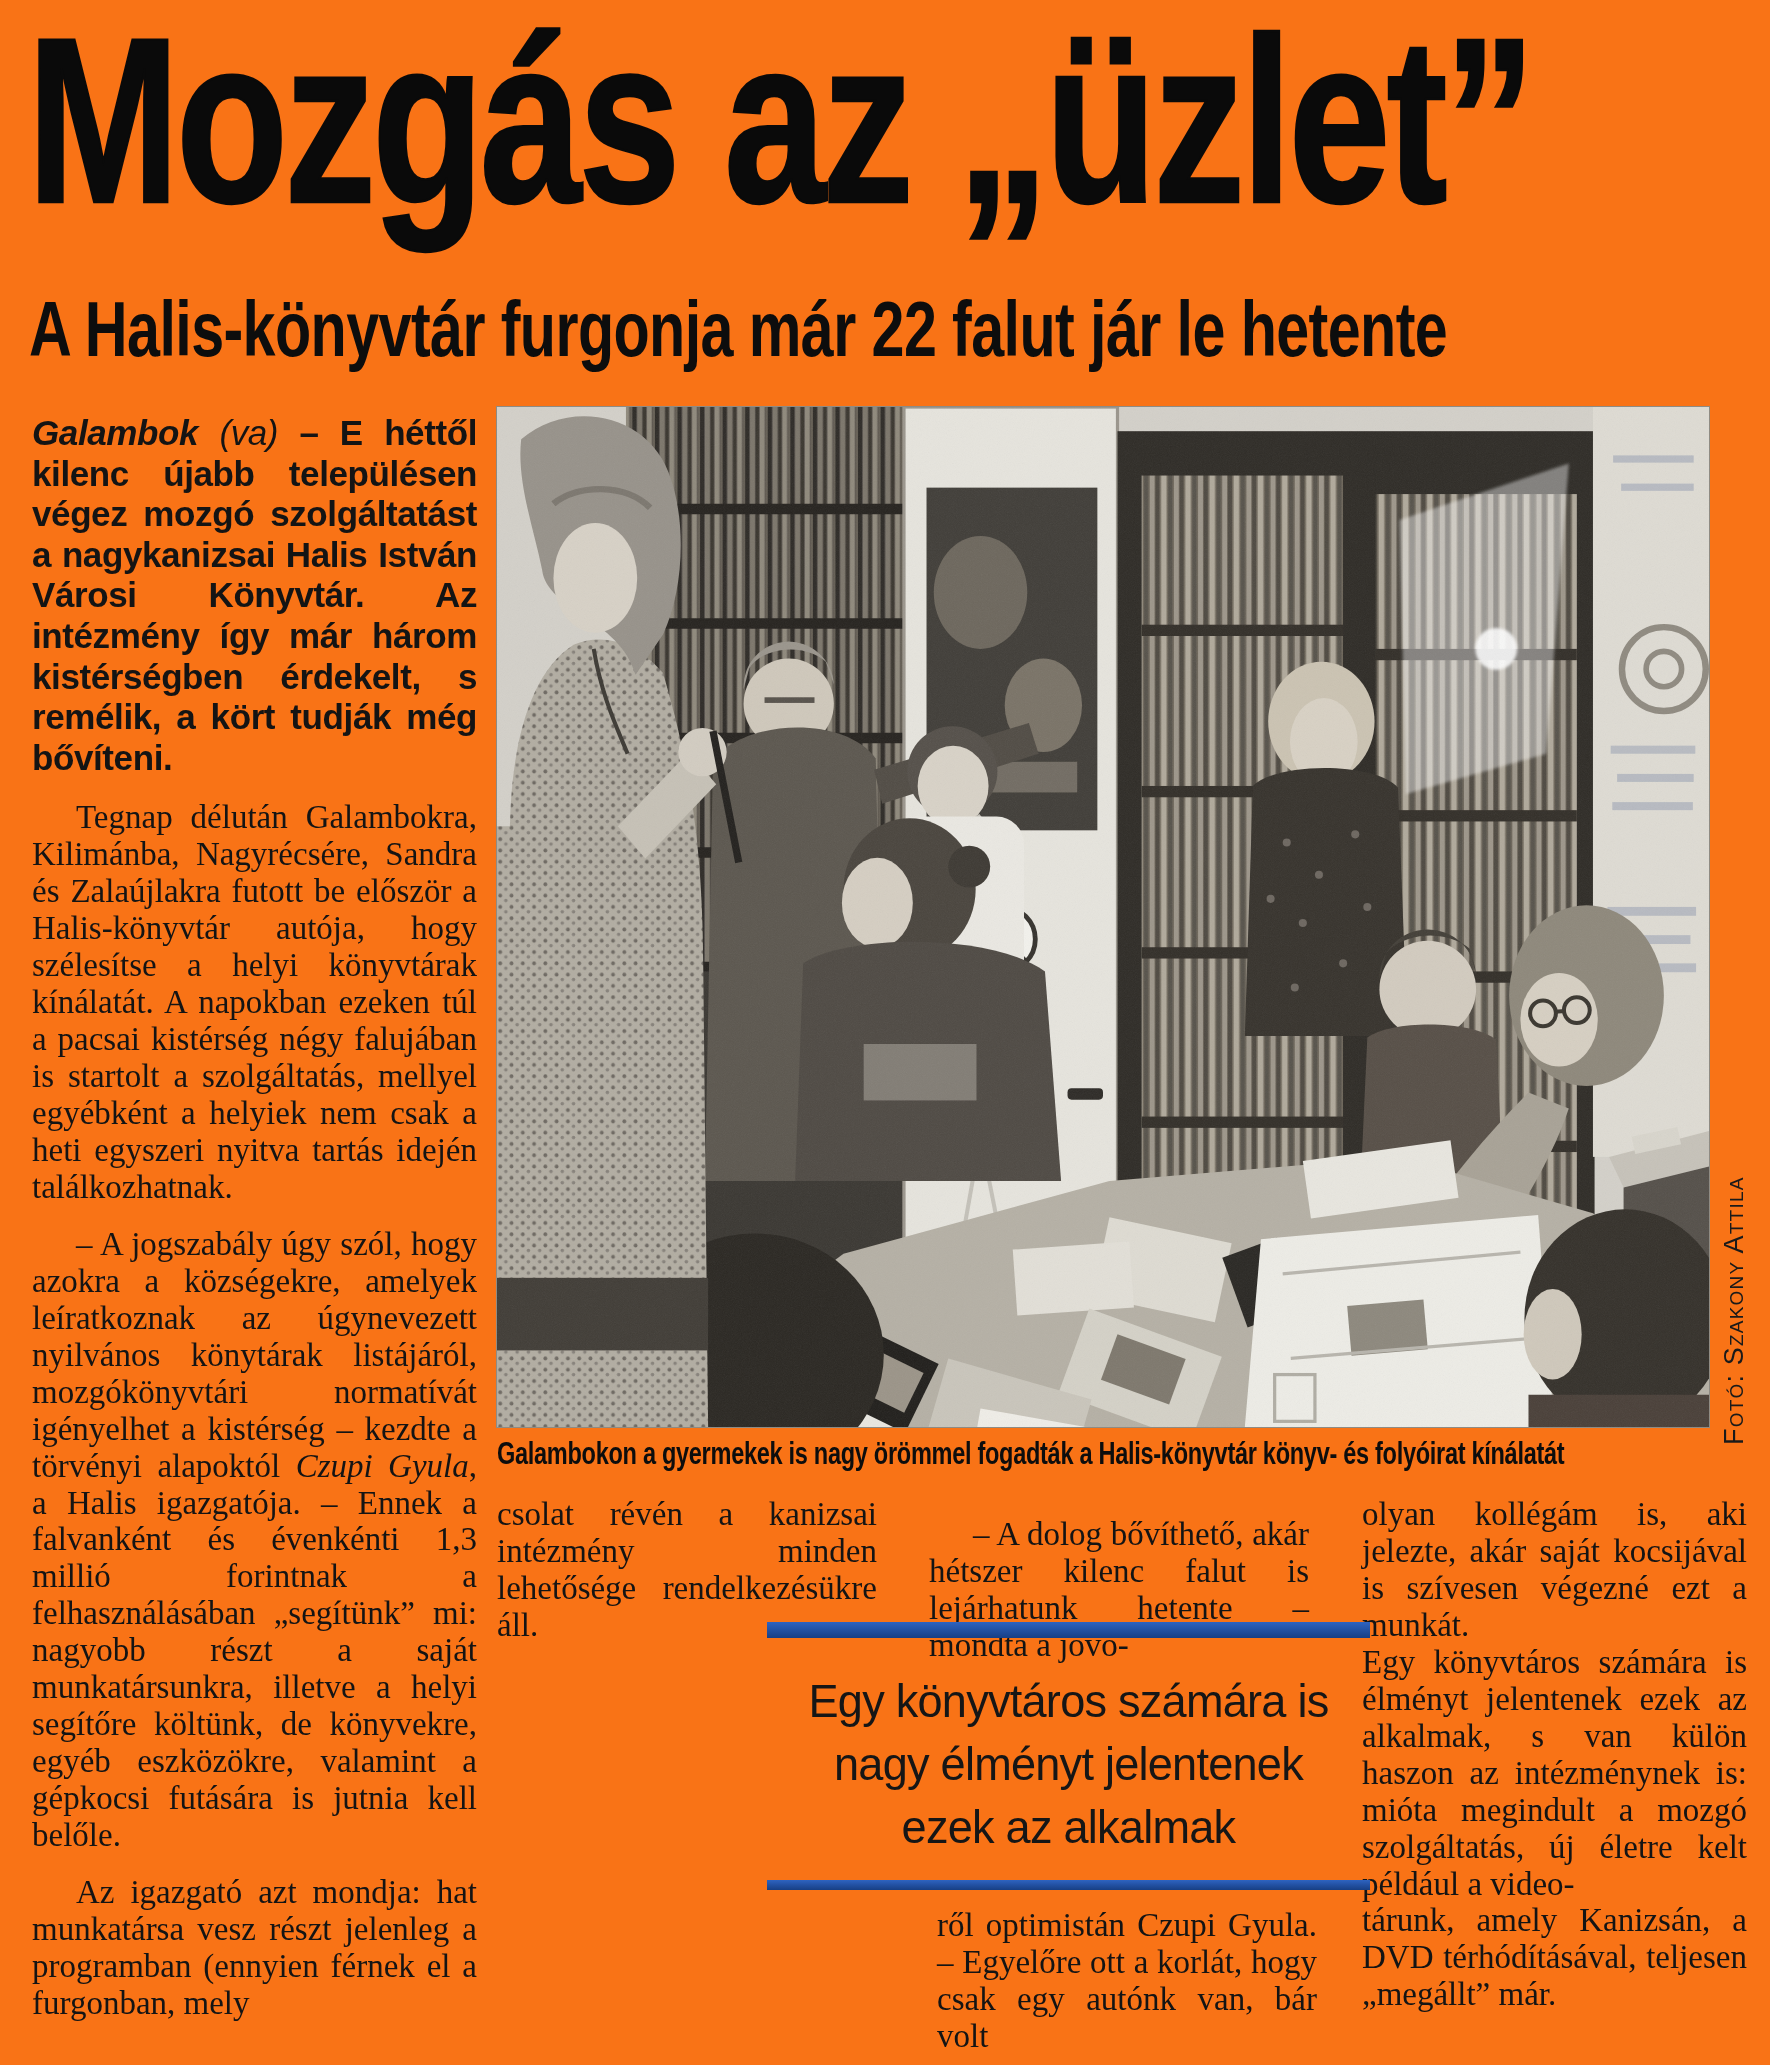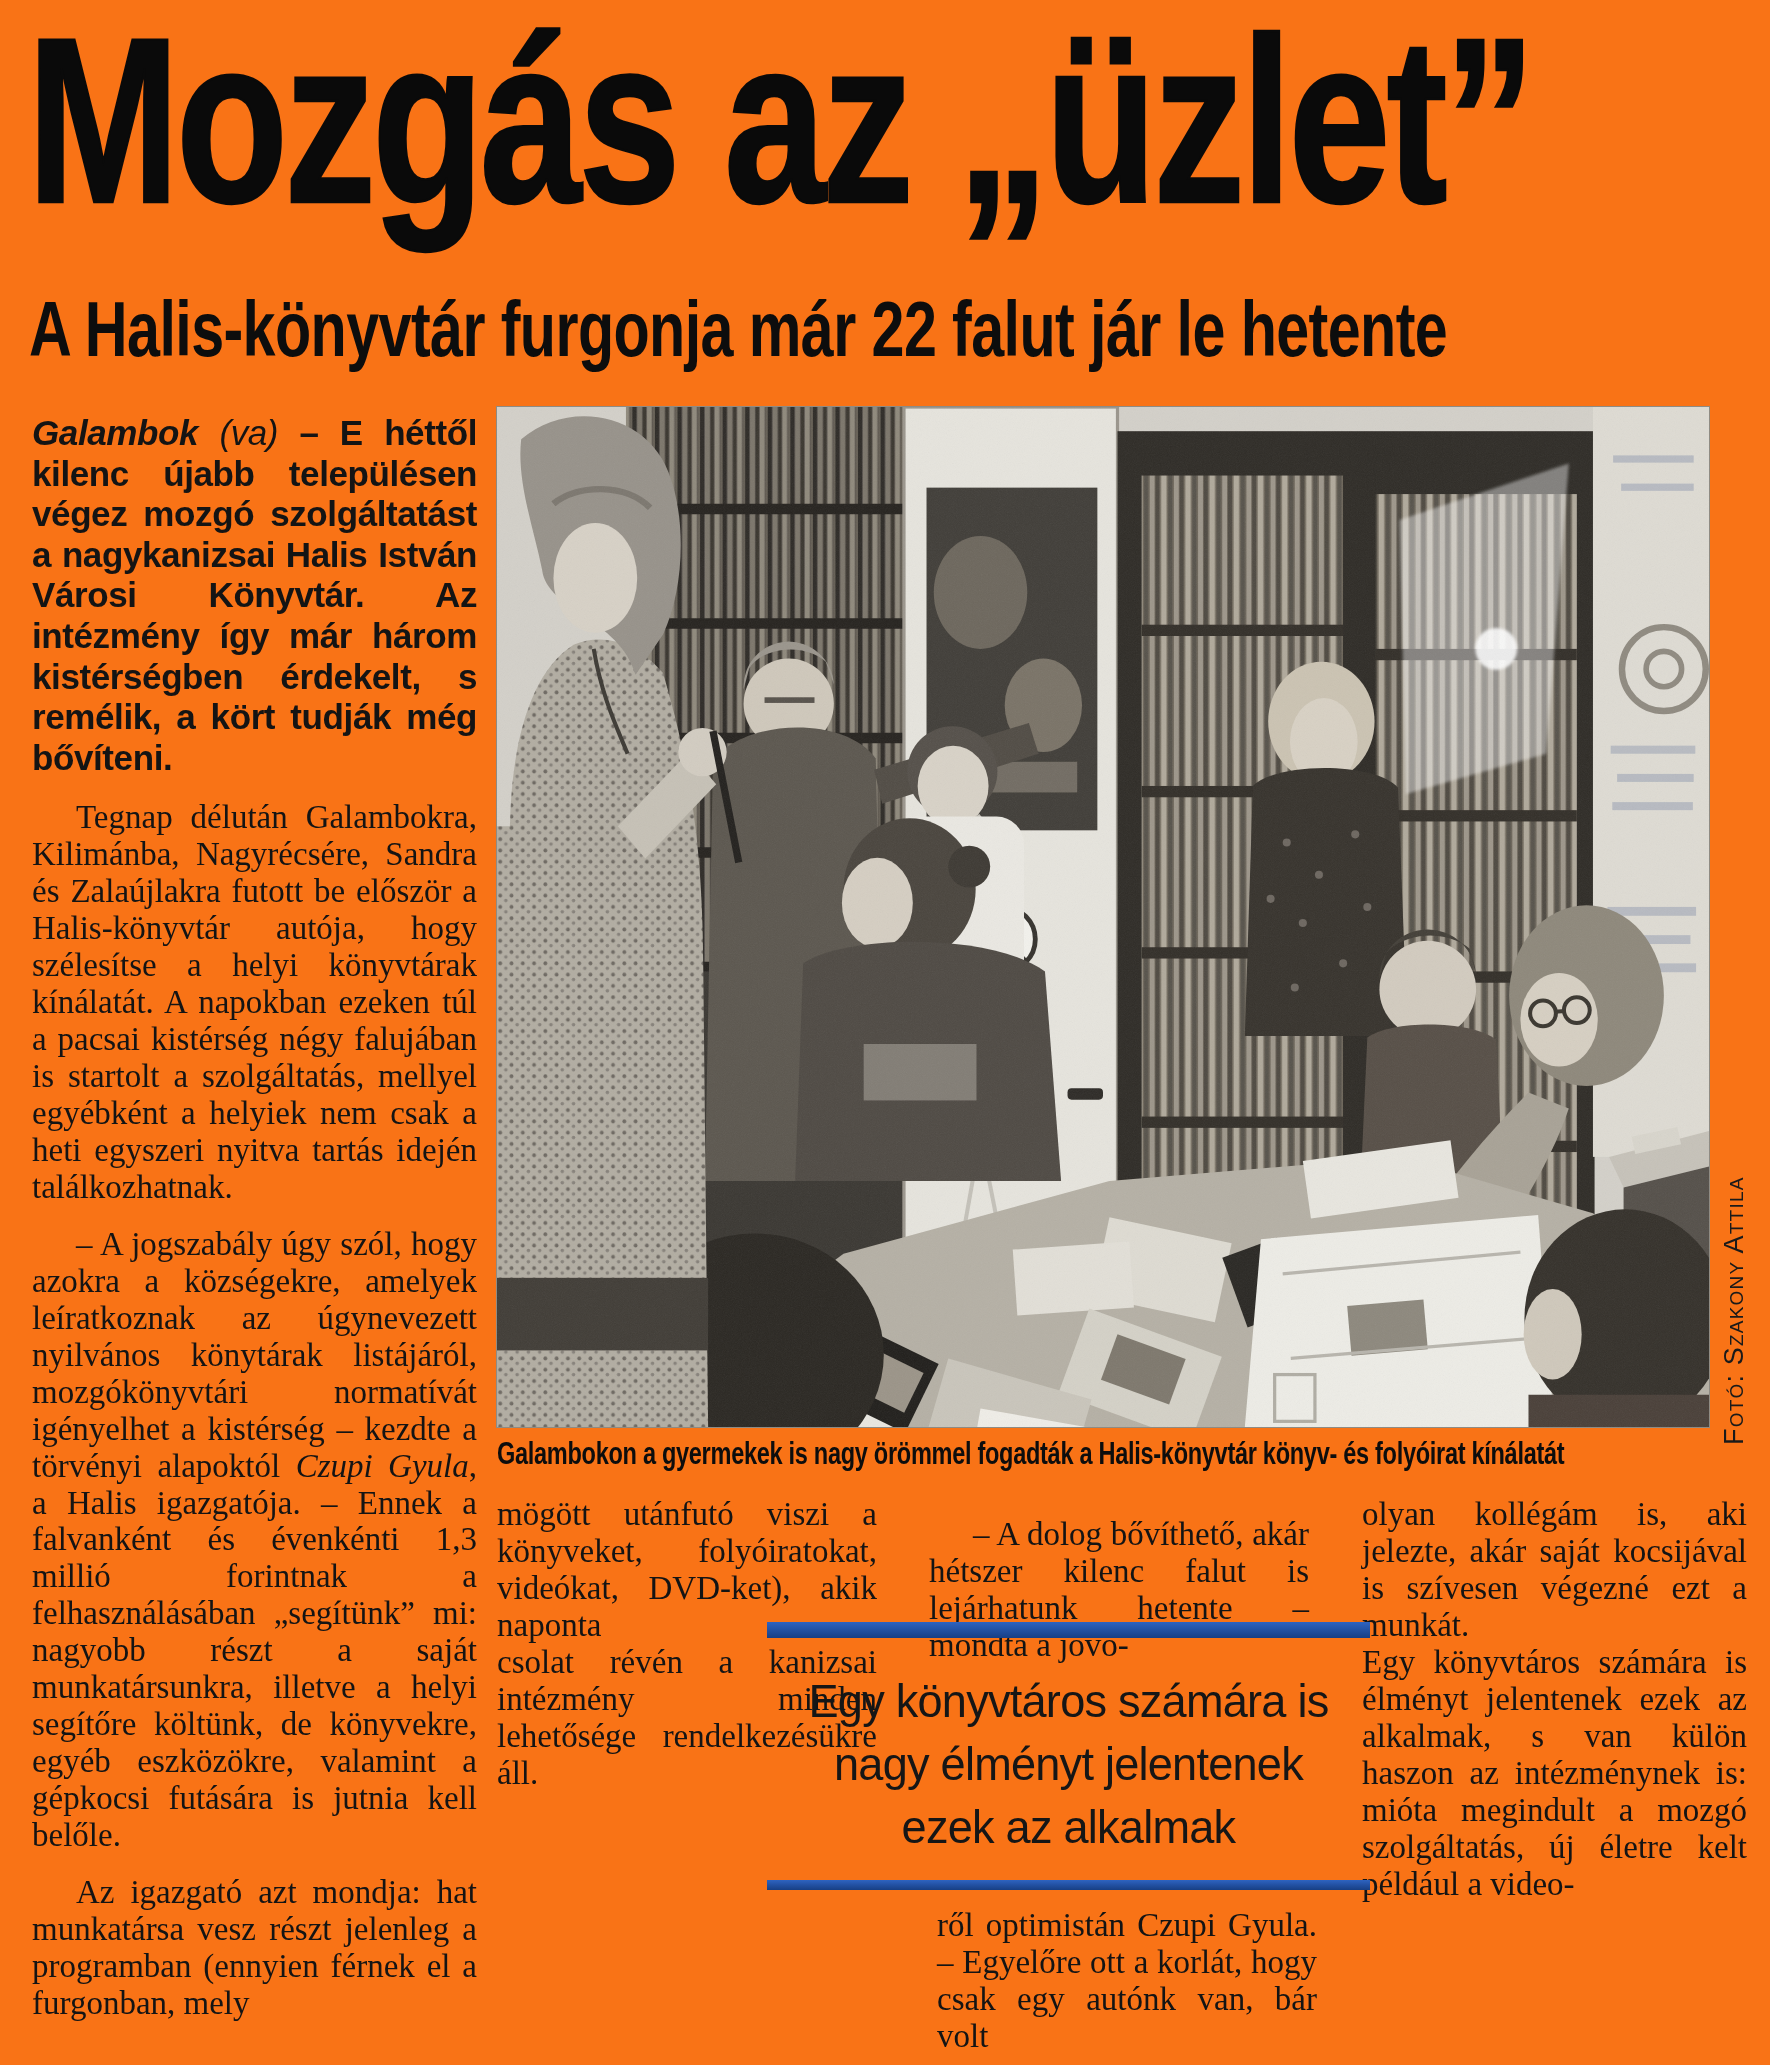--- a/index.html
+++ b/index.html
@@ -263,32 +263,32 @@
       </g>
 
       <rect width="1504" height="1265" filter="url(#grain)" opacity=".08"></rect>
     </svg>
   </div>
 
   <div class="caption">Galambokon a gyermekek is nagy örömmel fogadták a Halis-könyvtár könyv- és folyóirat kínálatát</div>
   <div class="credit">Fotó: Szakony Attila</div>
 
   <div class="col col2">
-    <p>mögött utánfutó viszi a könyveket, folyóiratokat, videókat, DVD-ket), akik naponta</p>
     <p>csolat révén a kanizsai intézmény minden lehetősége rendelkezésükre áll.</p>
   </div>
 
   <div class="col col3">
     <p class="ind">– A dolog bővíthető, akár hétszer kilenc falut is lejárhatunk hetente – mondta a jövő-</p>
     <p class="part2">ről optimistán Czupi Gyula. – Egyelőre ott a korlát, hogy csak egy autónk van, bár volt</p>
   </div>
 
   <div class="col col4">
     <p>olyan kollégám is, aki jelezte, akár saját kocsijával is szívesen végezné ezt a munkát.</p>
     <p class="indented">Egy könyvtáros számára is élményt jelentenek ezek az alkalmak, s van külön haszon az intézménynek is: mióta megindult a mozgó szolgáltatás, új életre kelt például a video-</p>
+    <p>tárunk, amely Kanizsán, a DVD térhódításával, teljesen „megállt” már.</p>
   </div>
 
   <div class="pullquote">
     <div class="pq-rule-top"></div>
     <div class="pq-text">
       <span>Egy könyvtáros számára is</span>
       <span>nagy élményt jelentenek</span>
       <span>ezek az alkalmak</span>
     </div>
     <div class="pq-rule-bottom"></div>

